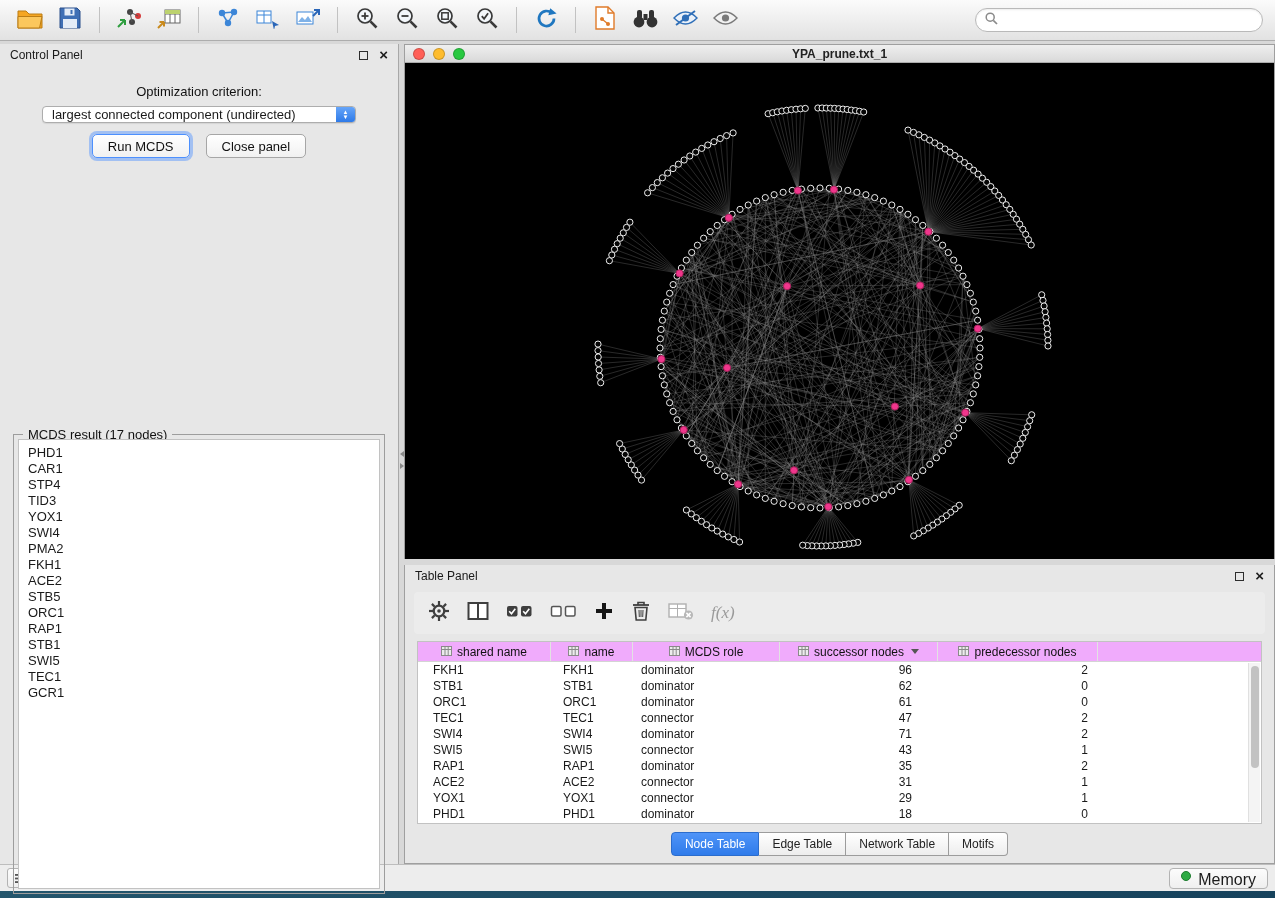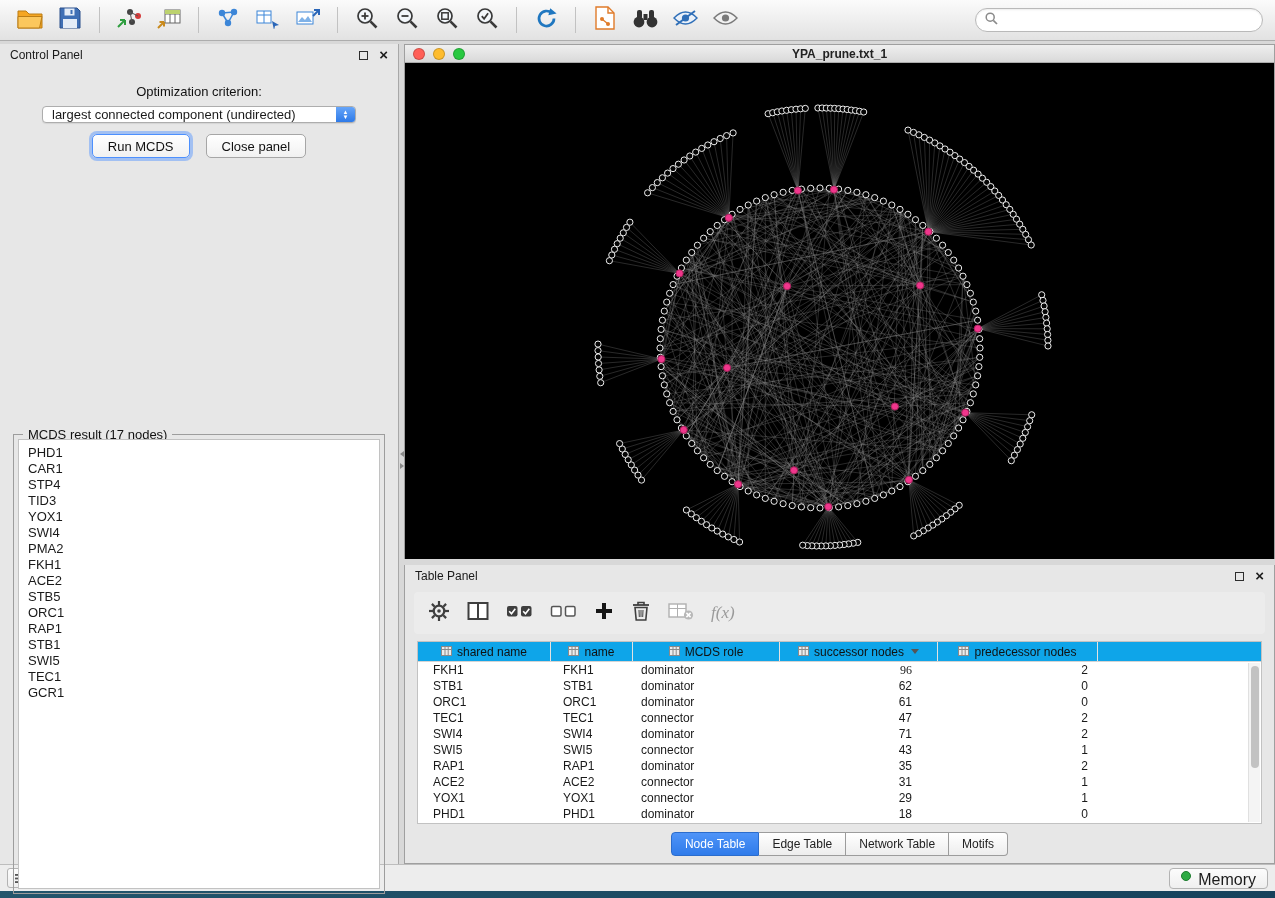--- a/index.html
+++ b/index.html
@@ -55,21 +55,21 @@
   .net-title{position:absolute;left:0;right:0;text-align:center;font-size:12px;font-weight:bold;color:#222}
   .net-canvas{flex:1;background:#000;overflow:hidden}
   .h-splitter{height:6px;flex:none;background:#d8d8d8}
 
   
   .table-panel{flex:1;background:#e7e7e7;border:1px solid #9f9f9f;border-top:none;display:flex;flex-direction:column;min-height:0}
   .tp-toolbar{margin:5px 9px 0;height:42px;flex:none;background:#ececec;border-radius:4px;display:flex;align-items:center;gap:17px;padding:0 14px}
   .tp-icon{display:flex;align-items:center;justify-content:center}
   .fx-label{font-family:"Liberation Serif",serif;font-style:italic;font-size:17px;color:#9a9a9a}
   .table-wrap{margin:7px 12px 0;background:#fff;border:1px solid #c2c2c2;flex:1;display:flex;flex-direction:column;position:relative;min-height:0}
-  .thead{display:flex;height:20px;flex:none;border-bottom:1px solid #d4d4d4;background:#0ea5e9}
+  .thead{display:flex;height:20px;flex:none;border-bottom:1px solid #d4d4d4;background:#f0abfc}
   .th{display:flex;align-items:center;justify-content:center;gap:5px;font-size:12px;border-right:1px solid #e2e2e2;color:#111;flex:none;overflow:hidden;white-space:nowrap}
   .th.filler{flex:1;border-right:none}
   .chev{width:0;height:0;border-left:4px solid transparent;border-right:4px solid transparent;border-top:5px solid #555;margin-left:2px}
   .tbody{flex:1;overflow:hidden;font-size:12px;padding-right:13px}
   .tr{display:flex;height:16px;align-items:center}
   .td{flex:none;overflow:hidden;white-space:nowrap}
   .td.c0{padding-left:15px}.td.c1{padding-left:12px}.td.c2{padding-left:8px}
   .td.c3{text-align:right;padding-right:26px}.td.c4{text-align:right;padding-right:10px}
   .vscroll{position:absolute;top:21px;right:1px;bottom:1px;width:12px;background:#f4f4f4;border-left:1px solid #e0e0e0}
   .vscroll .thumb{position:absolute;top:3px;left:1.5px;width:8px;height:102px;background:#c2c2c2;border-radius:4px}
@@ -737,21 +737,21 @@
                   </svg></span>
                 <span class="col-label">predecessor nodes</span>
               </div>
               <div class="th filler"></div>
             </div>
           <div class="tbody">
               <div class="tr">
                 <div class="td c0" style="width: 133px;">FKH1</div>
                 <div class="td c1" style="width: 82px;">FKH1</div>
                 <div class="td c2" style="width: 147px;">dominator</div>
-                <div class="td c3" style="width: 158px; font-family: Liberation Serif, serif;">96</div>
+                <div class="td c3" style="width: 158px;">96</div>
                 <div class="td c4" style="width: 160px;">2</div>
               </div>
               <div class="tr">
                 <div class="td c0" style="width: 133px;">STB1</div>
                 <div class="td c1" style="width: 82px;">STB1</div>
                 <div class="td c2" style="width: 147px;">dominator</div>
                 <div class="td c3" style="width: 158px;">62</div>
                 <div class="td c4" style="width: 160px;">0</div>
               </div>
               <div class="tr">

